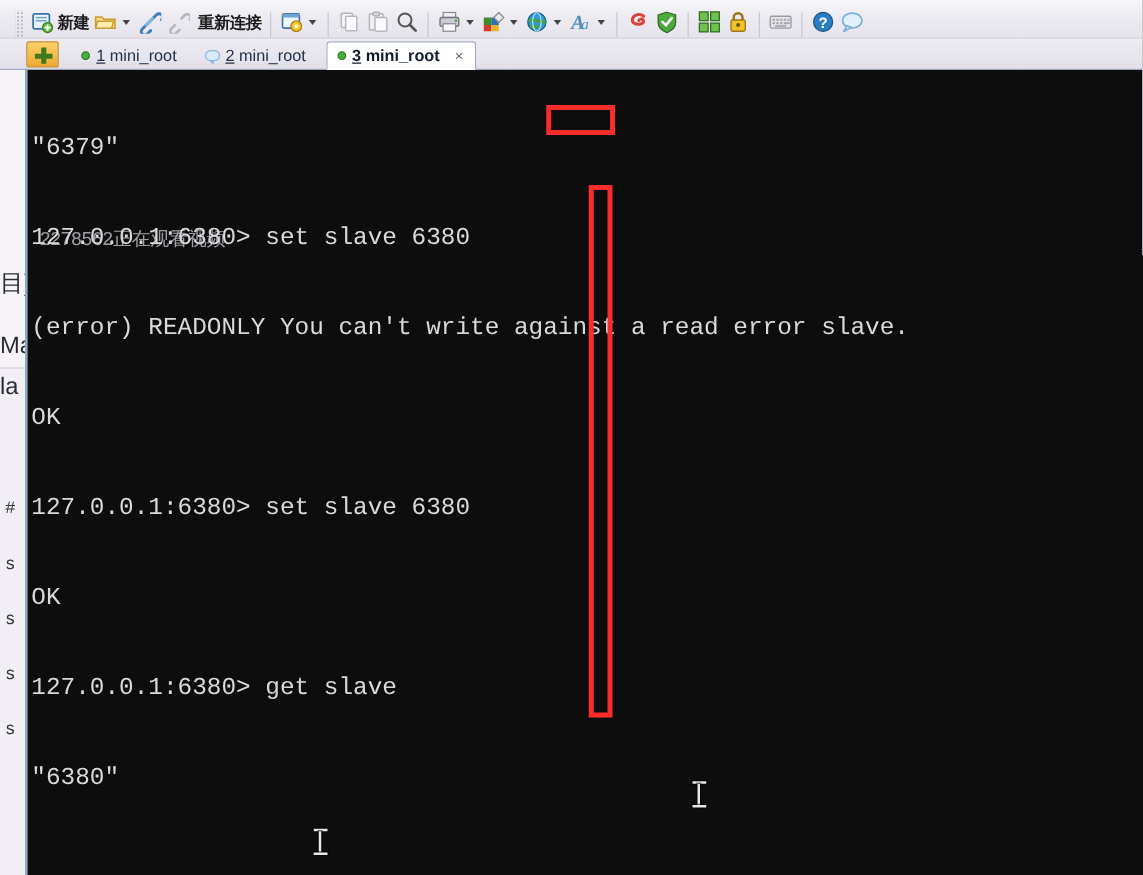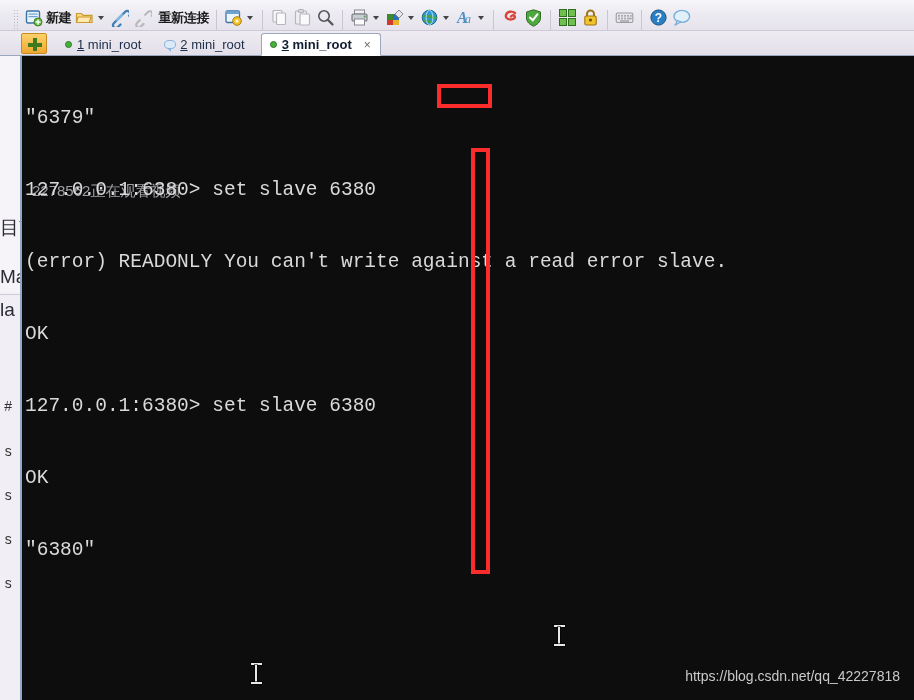--- a/index.html
+++ b/index.html
@@ -493,20 +493,21 @@
   </div>
 
   <div class="term-wrap">
     <div class="term">
       <div class="line">"6379"</div>
       <div class="line">127.0.0.1:6380&gt; set slave 6380</div>
       <div class="line">(error) READONLY You can't write against a read error slave.</div>
       <div class="line">OK</div>
       <div class="line">127.0.0.1:6380&gt; set slave 6380</div>
       <div class="line">OK</div>
+      <div class="line">127.0.0.1:6380&gt; get slave</div>
       <div class="line">"6380"</div>
       
       
       
       
       
       
       
       
       
@@ -515,21 +516,20 @@
       
       
       
       
       
       
       
     </div>
 
     <div class="wm-overlay">2278562正在观看视频</div>
-    <div class="wm-url">https://blog.csdn.net/qq_42227818</div>
 
     <div class="ibeam" id="ibeam-1">
       <b class="cap-t"></b>
         <i class="stem"></i>
         <b class="cap-b"></b>
     </div>
     <div class="ibeam" id="ibeam-2">
       <b class="cap-t"></b>
         <i class="stem"></i>
         <b class="cap-b"></b>

